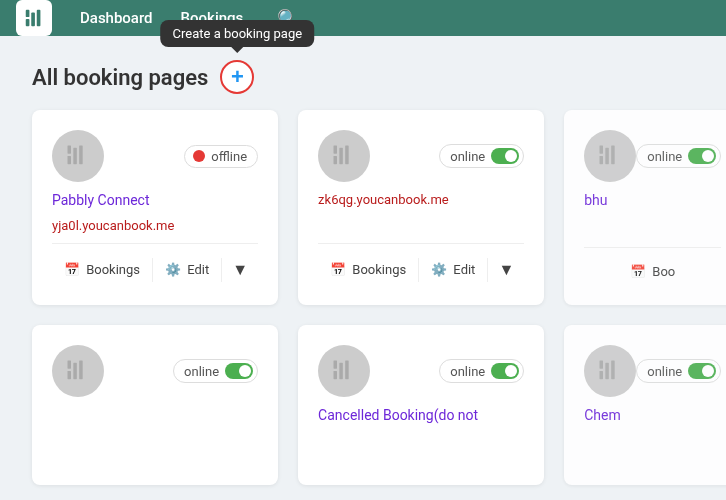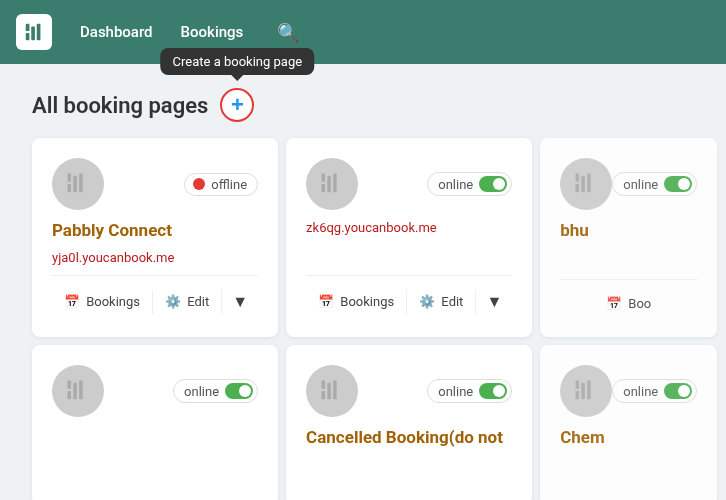--- a/index.html
+++ b/index.html
@@ -7,21 +7,21 @@
       font-family: -apple-system, BlinkMacSystemFont, 'Segoe UI', Roboto, sans-serif;
       background: #eef2f5;
       width: 726px;
       height: 500px;
       overflow: hidden;
     }
 
     
     .navbar {
       background: #3a7d6e;
-      height: 64px;
+      height: 36px;
       display: flex;
       align-items: center;
       padding: 0 16px;
       gap: 8px;
     }
     .nav-logo {
       background: white;
       border-radius: 6px;
       width: 36px;
       height: 36px;
@@ -104,21 +104,21 @@
       transform: translateX(-50%);
       border-left: 6px solid transparent;
       border-right: 6px solid transparent;
       border-top: 6px solid #333;
     }
 
     
     .cards-grid {
       display: grid;
       grid-template-columns: repeat(3, 1fr);
-      gap: 8px;
+      gap: 20px;
       padding: 0 32px;
     }
     .card {
       background: white;
       border-radius: 8px;
       padding: 20px;
       box-shadow: 0 1px 4px rgba(0,0,0,0.08);
       min-height: 160px;
       display: flex;
       flex-direction: column;
@@ -170,23 +170,23 @@
       top: 2px;
       width: 12px;
       height: 12px;
       border-radius: 50%;
       background: white;
     }
     .status-badge.online-badge {
       padding: 3px 4px 3px 10px;
     }
     .card-name {
-      font-size: 17px;
-      font-weight: 700;
-      color: #a16207;
+      font-size: 14px;
+      font-weight: 400;
+      color: #6d28d9;
     }
     .card-url {
       font-size: 13px;
       color: #b91c1c;
       text-decoration: none;
     }
     .card-actions {
       display: flex;
       align-items: center;
       gap: 0;

